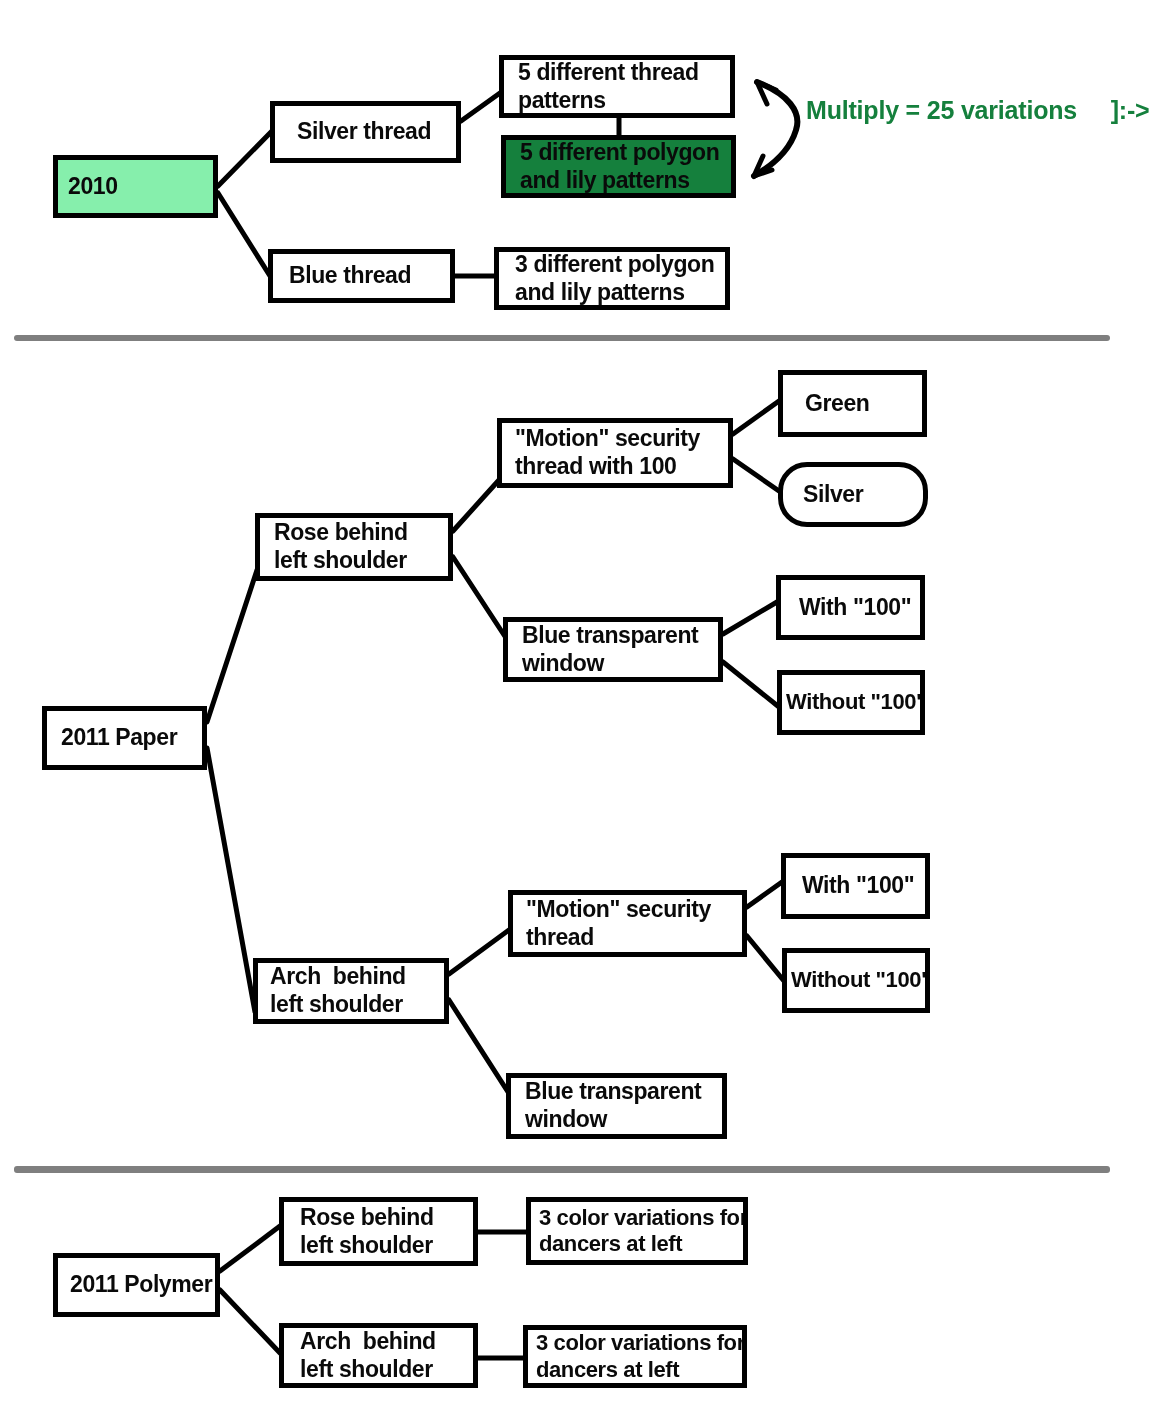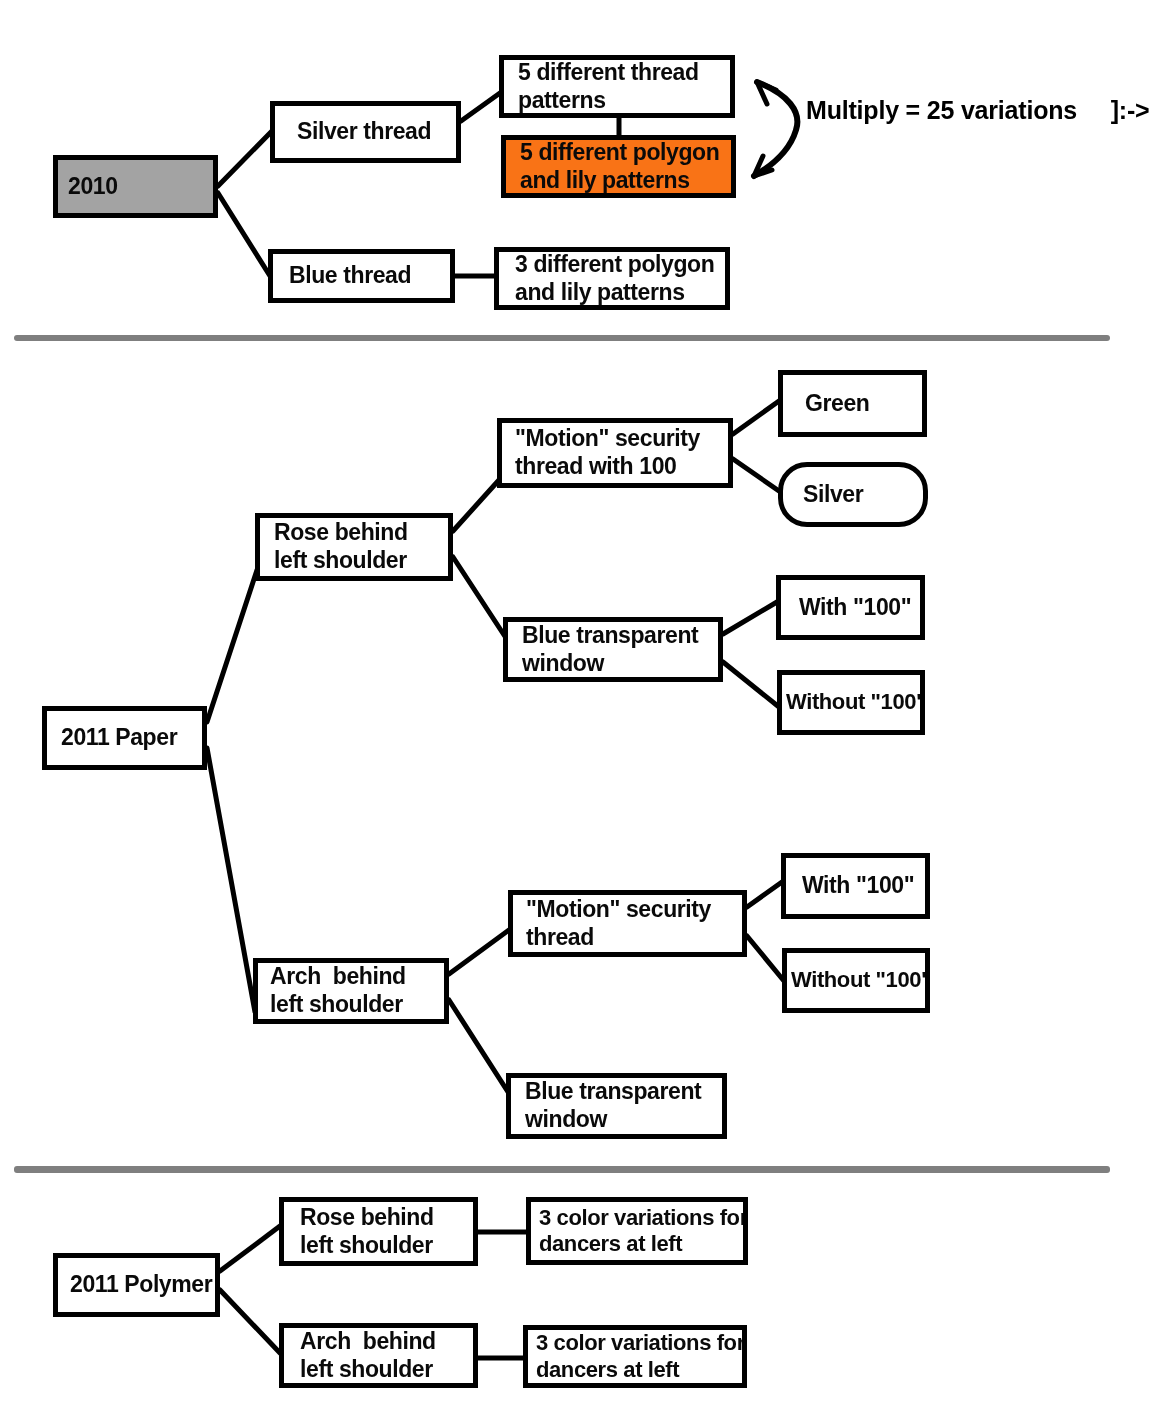--- a/index.html
+++ b/index.html
@@ -31,21 +31,21 @@
   .separator{
     position:absolute;
     background:#7f7f7f;
     border-radius:3px;
   }
   .annotation{
     position:absolute;
     left:806px;top:96px;
     font-weight:700;
     font-size:25px;
-    color:#000000;
+    color:#15803d;
     letter-spacing:-0.2px;
     white-space:pre;
   }
 </style>
 </head>
 <body>
 
 <div id="canvas">
     <svg id="connector-layer" width="1172" height="1412" viewBox="0 0 1172 1412">
       <line x1="218" y1="186" x2="272" y2="131" stroke="#000000" stroke-width="5" stroke-linecap="round"></line>
@@ -69,31 +69,31 @@
       <line x1="220" y1="1290" x2="280" y2="1353" stroke="#000000" stroke-width="5" stroke-linecap="round"></line>
       <line x1="478" y1="1232" x2="527" y2="1232" stroke="#000000" stroke-width="5" stroke-linecap="round"></line>
       <line x1="478" y1="1358" x2="524" y2="1358" stroke="#000000" stroke-width="5" stroke-linecap="round"></line>
       <path d="M 757 82 C 788 94 802 112 796 130 C 790 150 775 164 754 176" fill="none" stroke="#000000" stroke-width="6" stroke-linecap="round"></path>
       <line x1="757" y1="82" x2="776" y2="90" stroke="#000000" stroke-width="5" stroke-linecap="round"></line>
       <line x1="757" y1="82" x2="767" y2="104" stroke="#000000" stroke-width="5" stroke-linecap="round"></line>
       <line x1="754" y1="176" x2="772" y2="170" stroke="#000000" stroke-width="5" stroke-linecap="round"></line>
       <line x1="754" y1="176" x2="763" y2="156" stroke="#000000" stroke-width="5" stroke-linecap="round"></line>
     </svg>
   <div class="annotation">Multiply = 25 variations     ]:-&gt;</div>
-<div class="node" style="left: 53px; top: 155px; width: 165px; height: 63px; border-color: rgb(0, 0, 0); background: #a3a3a3;">
+<div class="node" style="left: 53px; top: 155px; width: 165px; height: 63px; border-color: rgb(0, 0, 0); background: #86efac;">
       <span class="lbl" style="padding-left: 10px;">2010</span>
     </div>
     <div class="node" style="left: 270px; top: 101px; width: 191px; height: 62px; border-color: rgb(0, 0, 0); background: rgb(255, 255, 255);">
       <span class="lbl" style="padding-left: 22px;">Silver thread</span>
     </div>
     <div class="node" style="left: 499px; top: 55px; width: 236px; height: 63px; border-color: rgb(0, 0, 0); background: rgb(255, 255, 255);">
       <span class="lbl" style="padding-left: 14px;">5 different thread
 patterns</span>
     </div>
-    <div class="node" style="left: 501px; top: 135px; width: 235px; height: 63px; border-color: rgb(0, 0, 0); background: #f97316;">
+    <div class="node" style="left: 501px; top: 135px; width: 235px; height: 63px; border-color: rgb(0, 0, 0); background: #15803d;">
       <span class="lbl" style="padding-left: 14px;">5 different polygon
 and lily patterns</span>
     </div>
     <div class="node" style="left: 268px; top: 249px; width: 187px; height: 54px; border-color: rgb(0, 0, 0); background: rgb(255, 255, 255);">
       <span class="lbl" style="padding-left: 16px;">Blue thread</span>
     </div>
     <div class="node" style="left: 494px; top: 247px; width: 236px; height: 63px; border-color: rgb(0, 0, 0); background: rgb(255, 255, 255);">
       <span class="lbl" style="padding-left: 16px;">3 different polygon
 and lily patterns</span>
     </div>

